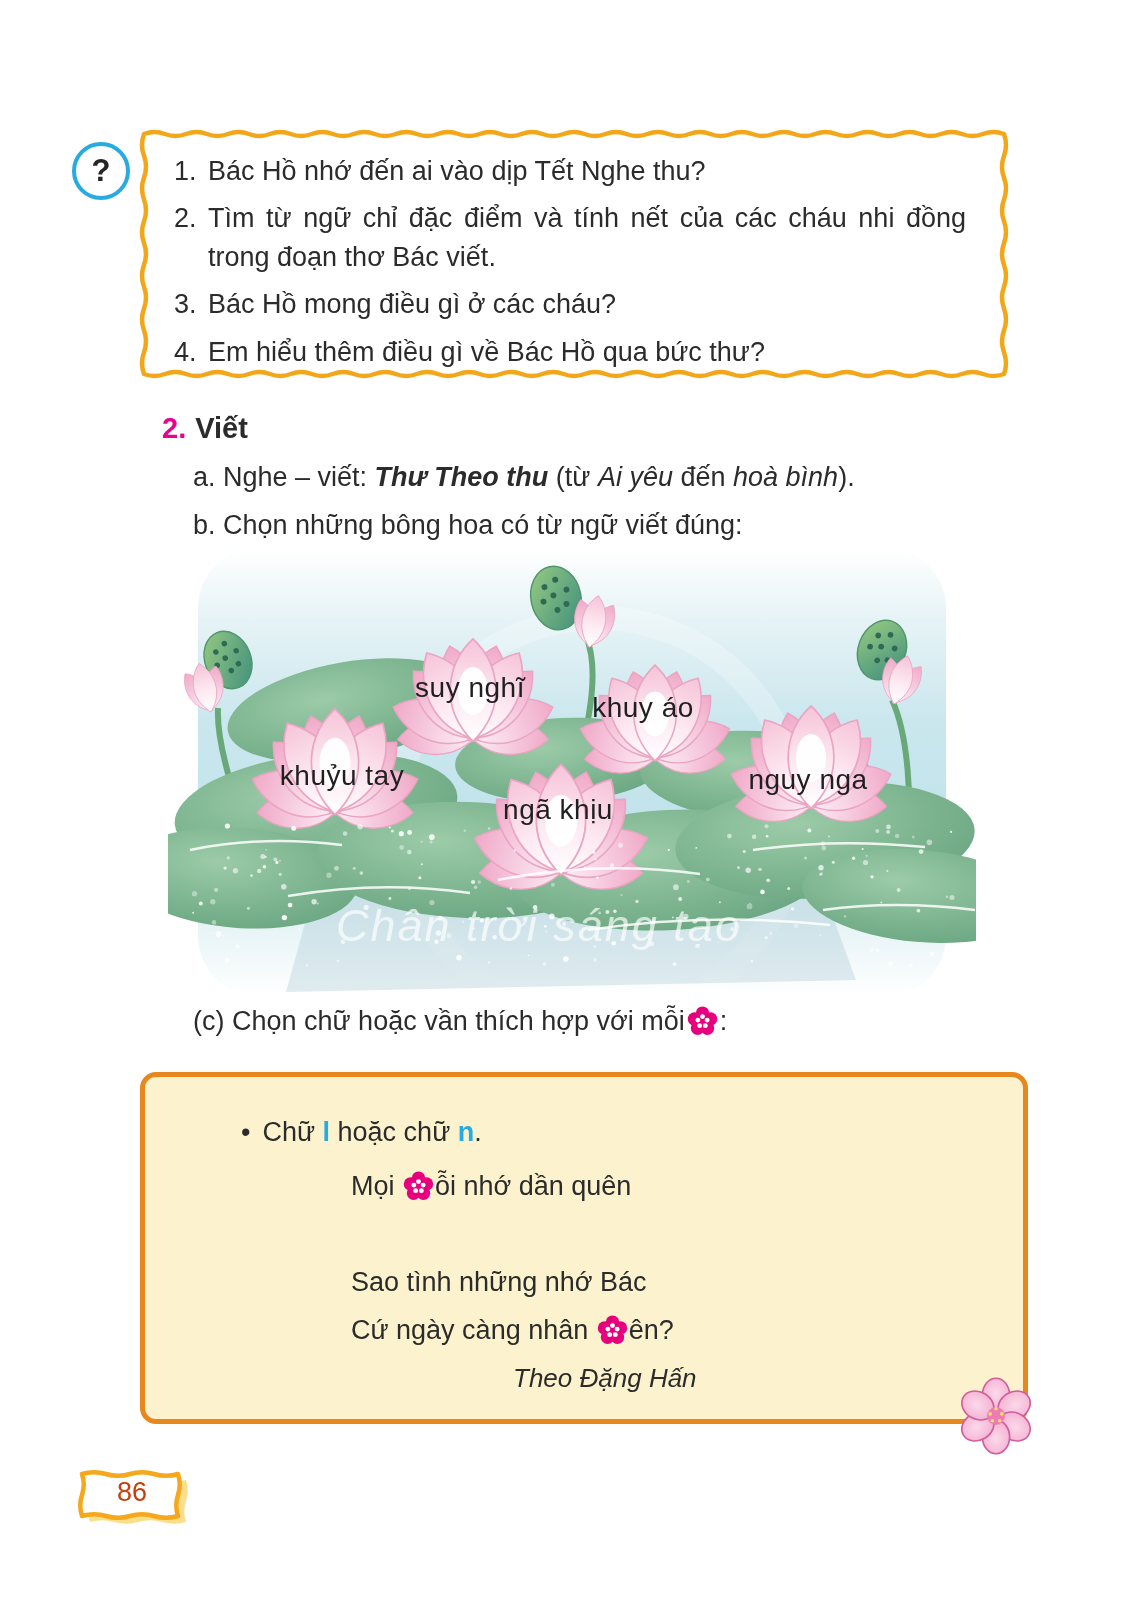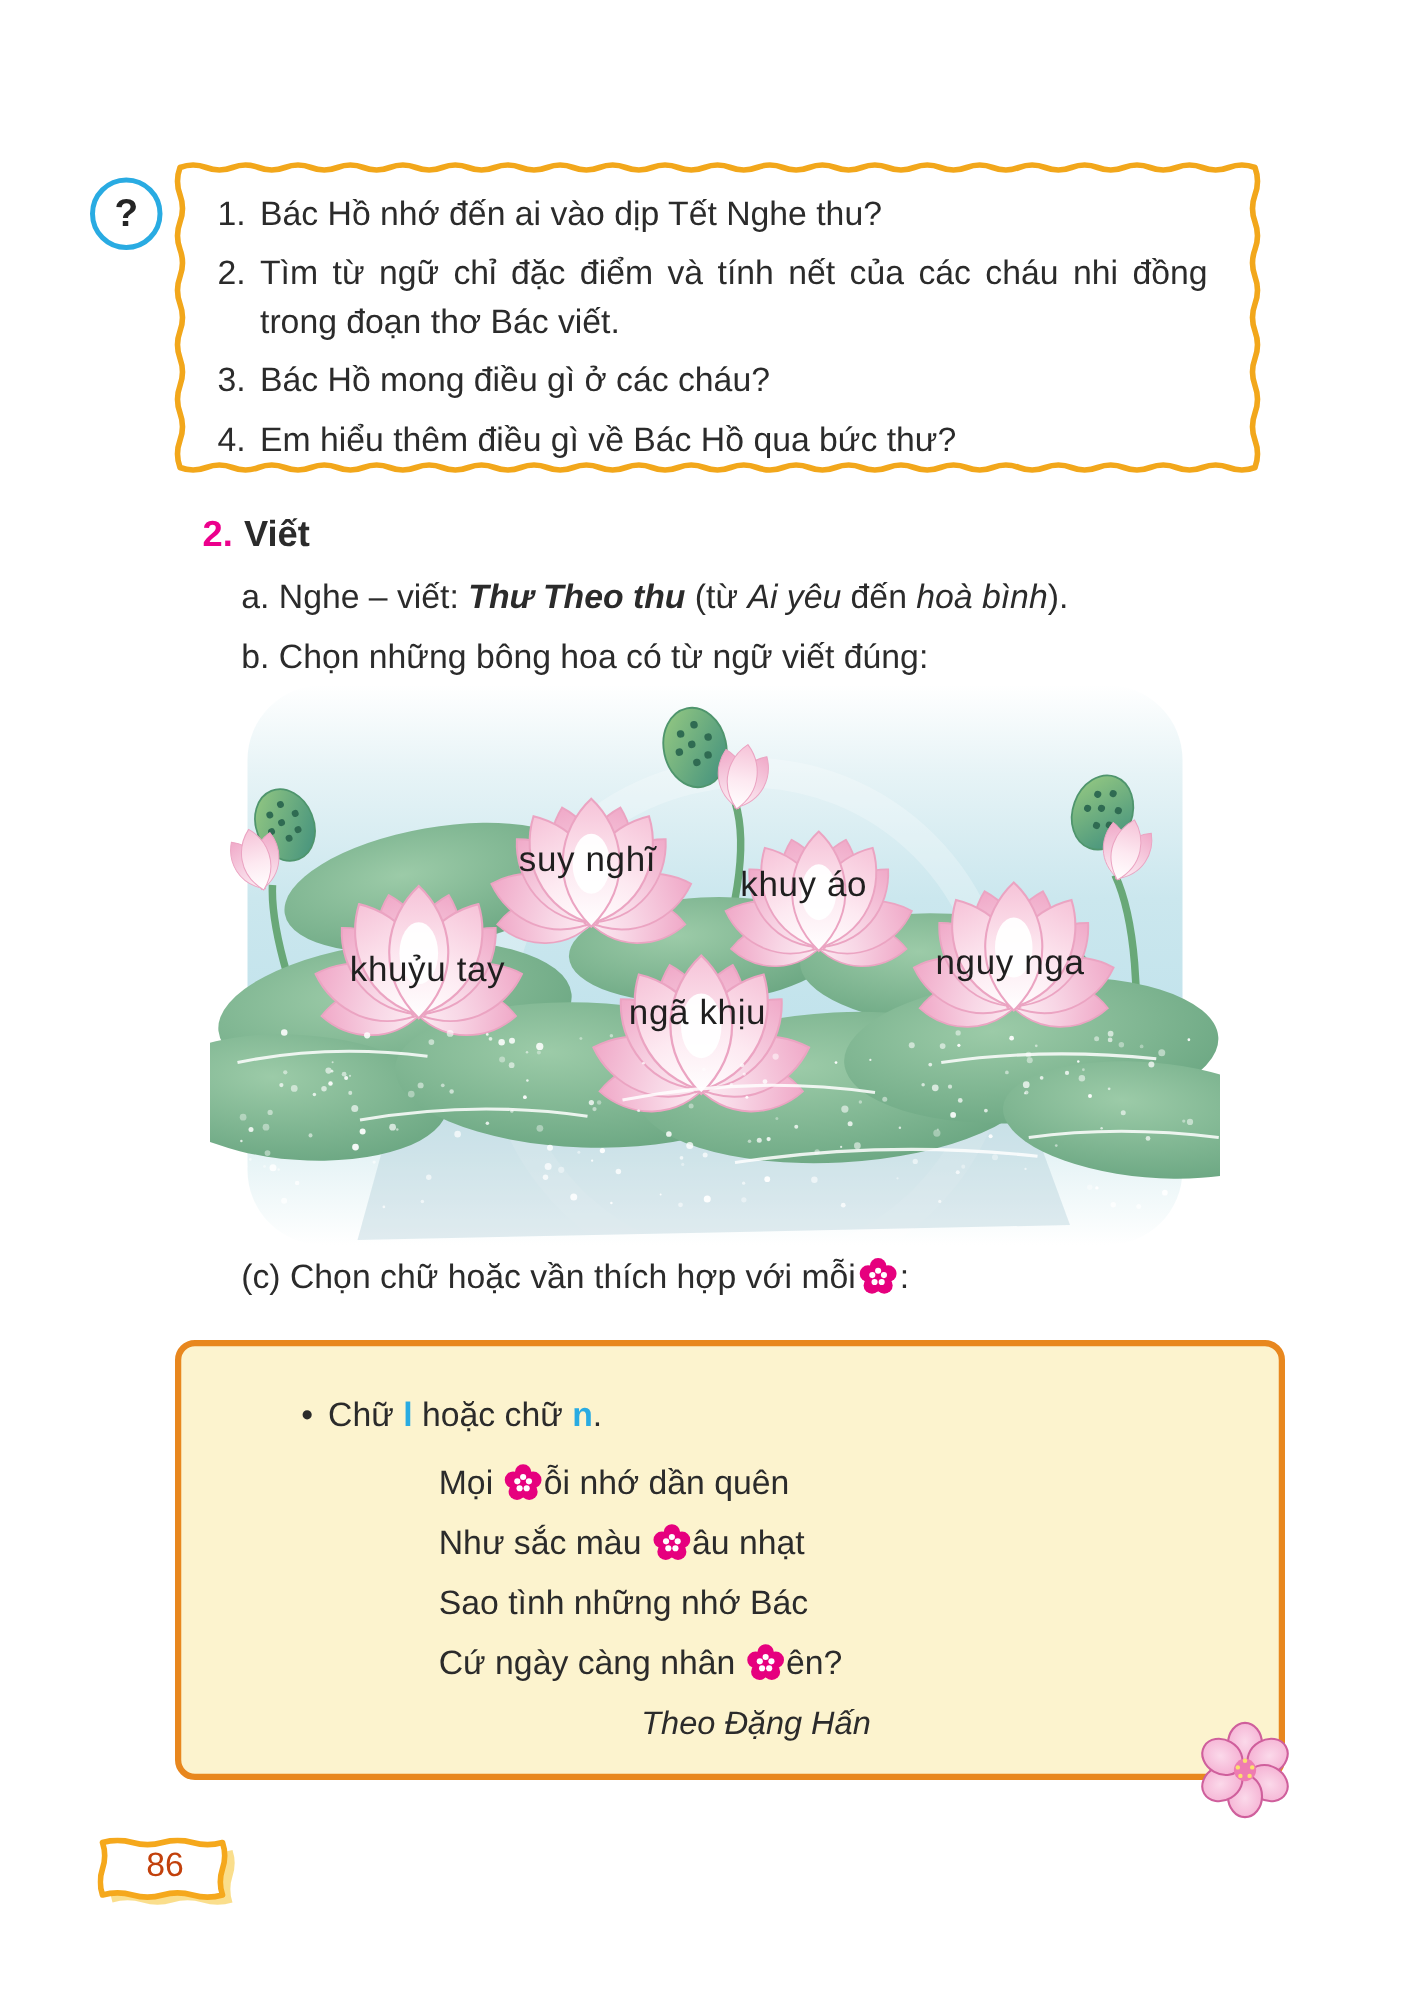--- a/index.html
+++ b/index.html
@@ -381,50 +381,46 @@
     <g stroke="#ffffff" stroke-width="2.5" fill="none" opacity=".85">
       <path d="M22,302 q72,-15 152,-5"></path>
       <path d="M120,348 q92,-16 182,-3"></path>
       <path d="M330,332 q102,-20 202,-6"></path>
       <path d="M420,382 q122,-18 242,-5"></path>
       <path d="M585,302 q82,-12 172,-3"></path>
       <path d="M655,362 q72,-10 152,0"></path>
     </g>
   </svg>
 
+  <div id="watermark">Chân trời sáng tạo</div>
 
   <div class="lotus-label" style="left:192px;top:124px">suy nghĩ</div>
   <div class="lotus-label" style="left:365px;top:144px">khuy áo</div>
   <div class="lotus-label" style="left:64px;top:212px">khuỷu tay</div>
   <div class="lotus-label" style="left:280px;top:246px">ngã khịu</div>
-  <div class="lotus-label" style="left:530px;top:206px">nguy nga</div>
+  <div class="lotus-label" style="left:530px;top:216px">nguy nga</div>
 </div>
 
 <div class="abs" id="line-c">
   <span>(c) Chọn chữ hoặc vần thích hợp với mỗi</span>
   <svg class="fl" viewBox="0 0 24 24">
       <use href="#flicon"></use>
     </svg>
   <span>:</span>
 </div>
 
 <div class="abs" id="ex-box">
   <div id="bullet-line">
     <span class="dot">•</span><span>Chữ </span><span class="blue">l</span><span> hoặc chữ </span><span class="blue">n</span><span>.</span>
   </div>
 
   <div class="poem-line" style="top:94px">
     <span>Mọi </span><svg class="fl" viewBox="0 0 24 24">
         <use href="#flicon"></use>
       </svg><span>ỗi nhớ dần quên</span>
-  </div>
-  <div class="poem-line" style="top:142px">
-    <span>Như sắc màu </span><svg class="fl" viewBox="0 0 24 24">
-        <use href="#flicon"></use>
-      </svg><span>âu nhạt</span>
   </div>
   <div class="poem-line" style="top:190px">
     <span>Sao tình những nhớ Bác</span>
   </div>
   <div class="poem-line" style="top:238px">
     <span>Cứ ngày càng nhân </span><svg class="fl" viewBox="0 0 24 24">
         <use href="#flicon"></use>
       </svg><span>ên?</span>
   </div>
 

